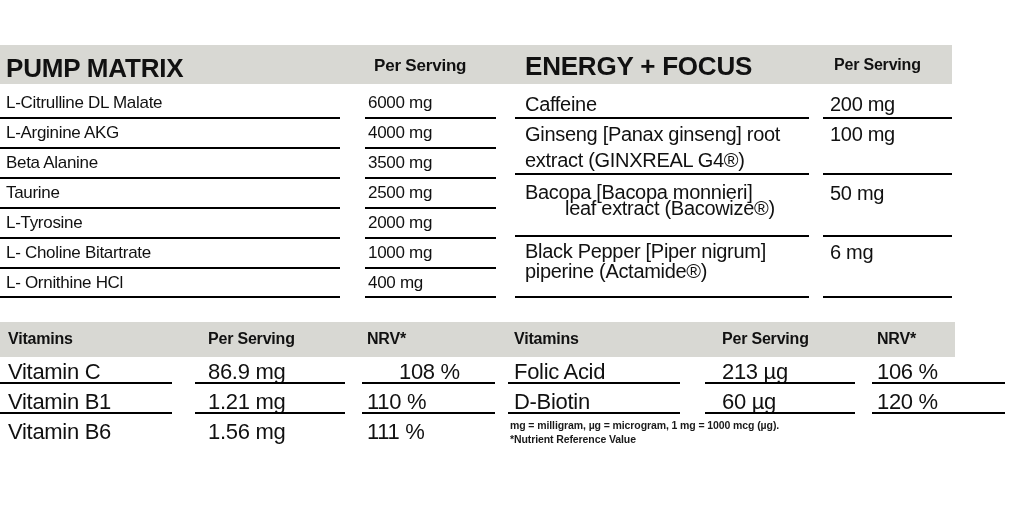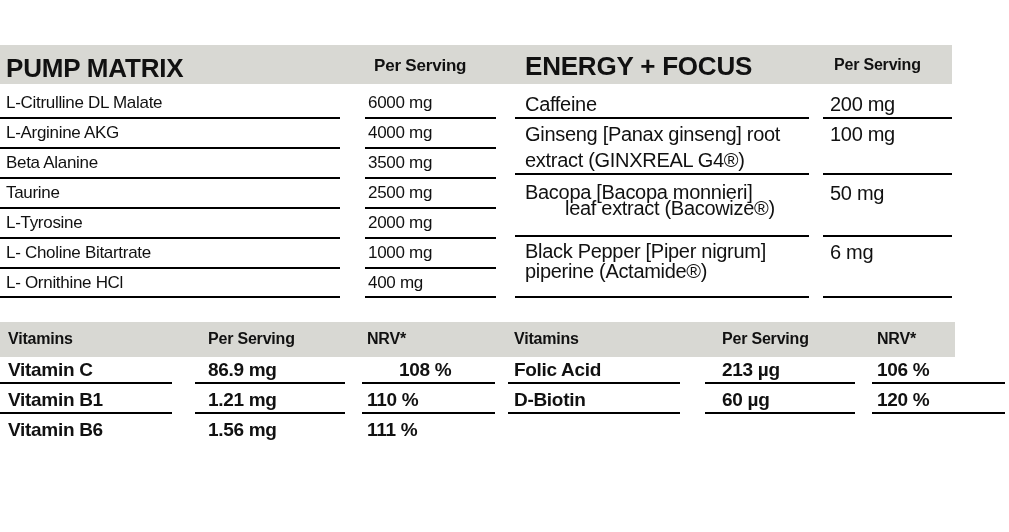--- a/index.html
+++ b/index.html
@@ -64,21 +64,21 @@
 
   
   .cell {
     position: absolute;
     white-space: nowrap;
     font-size: 17px;
     letter-spacing: -0.3px;
     font-weight: 500;
   }
   .cell-2 { font-size: 20px; }
-  .cell-b { font-weight: bold; font-size: 19px; }
+  .cell-b { font-weight: normal; font-size: 22px; }
 
   
   .rule {
     position: absolute;
     background: #000000;
     height: 1.6px;
   }
   .rule-thick { height: 2.4px; }
 
   
@@ -201,14 +201,18 @@
   <div class="rule" style="left:705px; top:382px; width:150px;"></div>
   <div class="rule" style="left:872px; top:382px; width:133px;"></div>
 
   <div class="cell cell-b" style="left:514px; top:389px;">D-Biotin</div>
   <div class="cell cell-b" style="left:722px; top:389px;">60 µg</div>
   <div class="cell cell-b" style="left:877px; top:389px;">120 %</div>
   <div class="rule" style="left:508px; top:412px; width:172px;"></div>
   <div class="rule" style="left:705px; top:412px; width:150px;"></div>
   <div class="rule" style="left:872px; top:412px; width:133px;"></div>
 
+  <div class="footnote">
+    <div>mg = milligram, µg = microgram, 1 mg = 1000 mcg (µg).</div>
+    <div>*Nutrient Reference Value</div>
+  </div>
 
 </div>
 
 </body></html>

